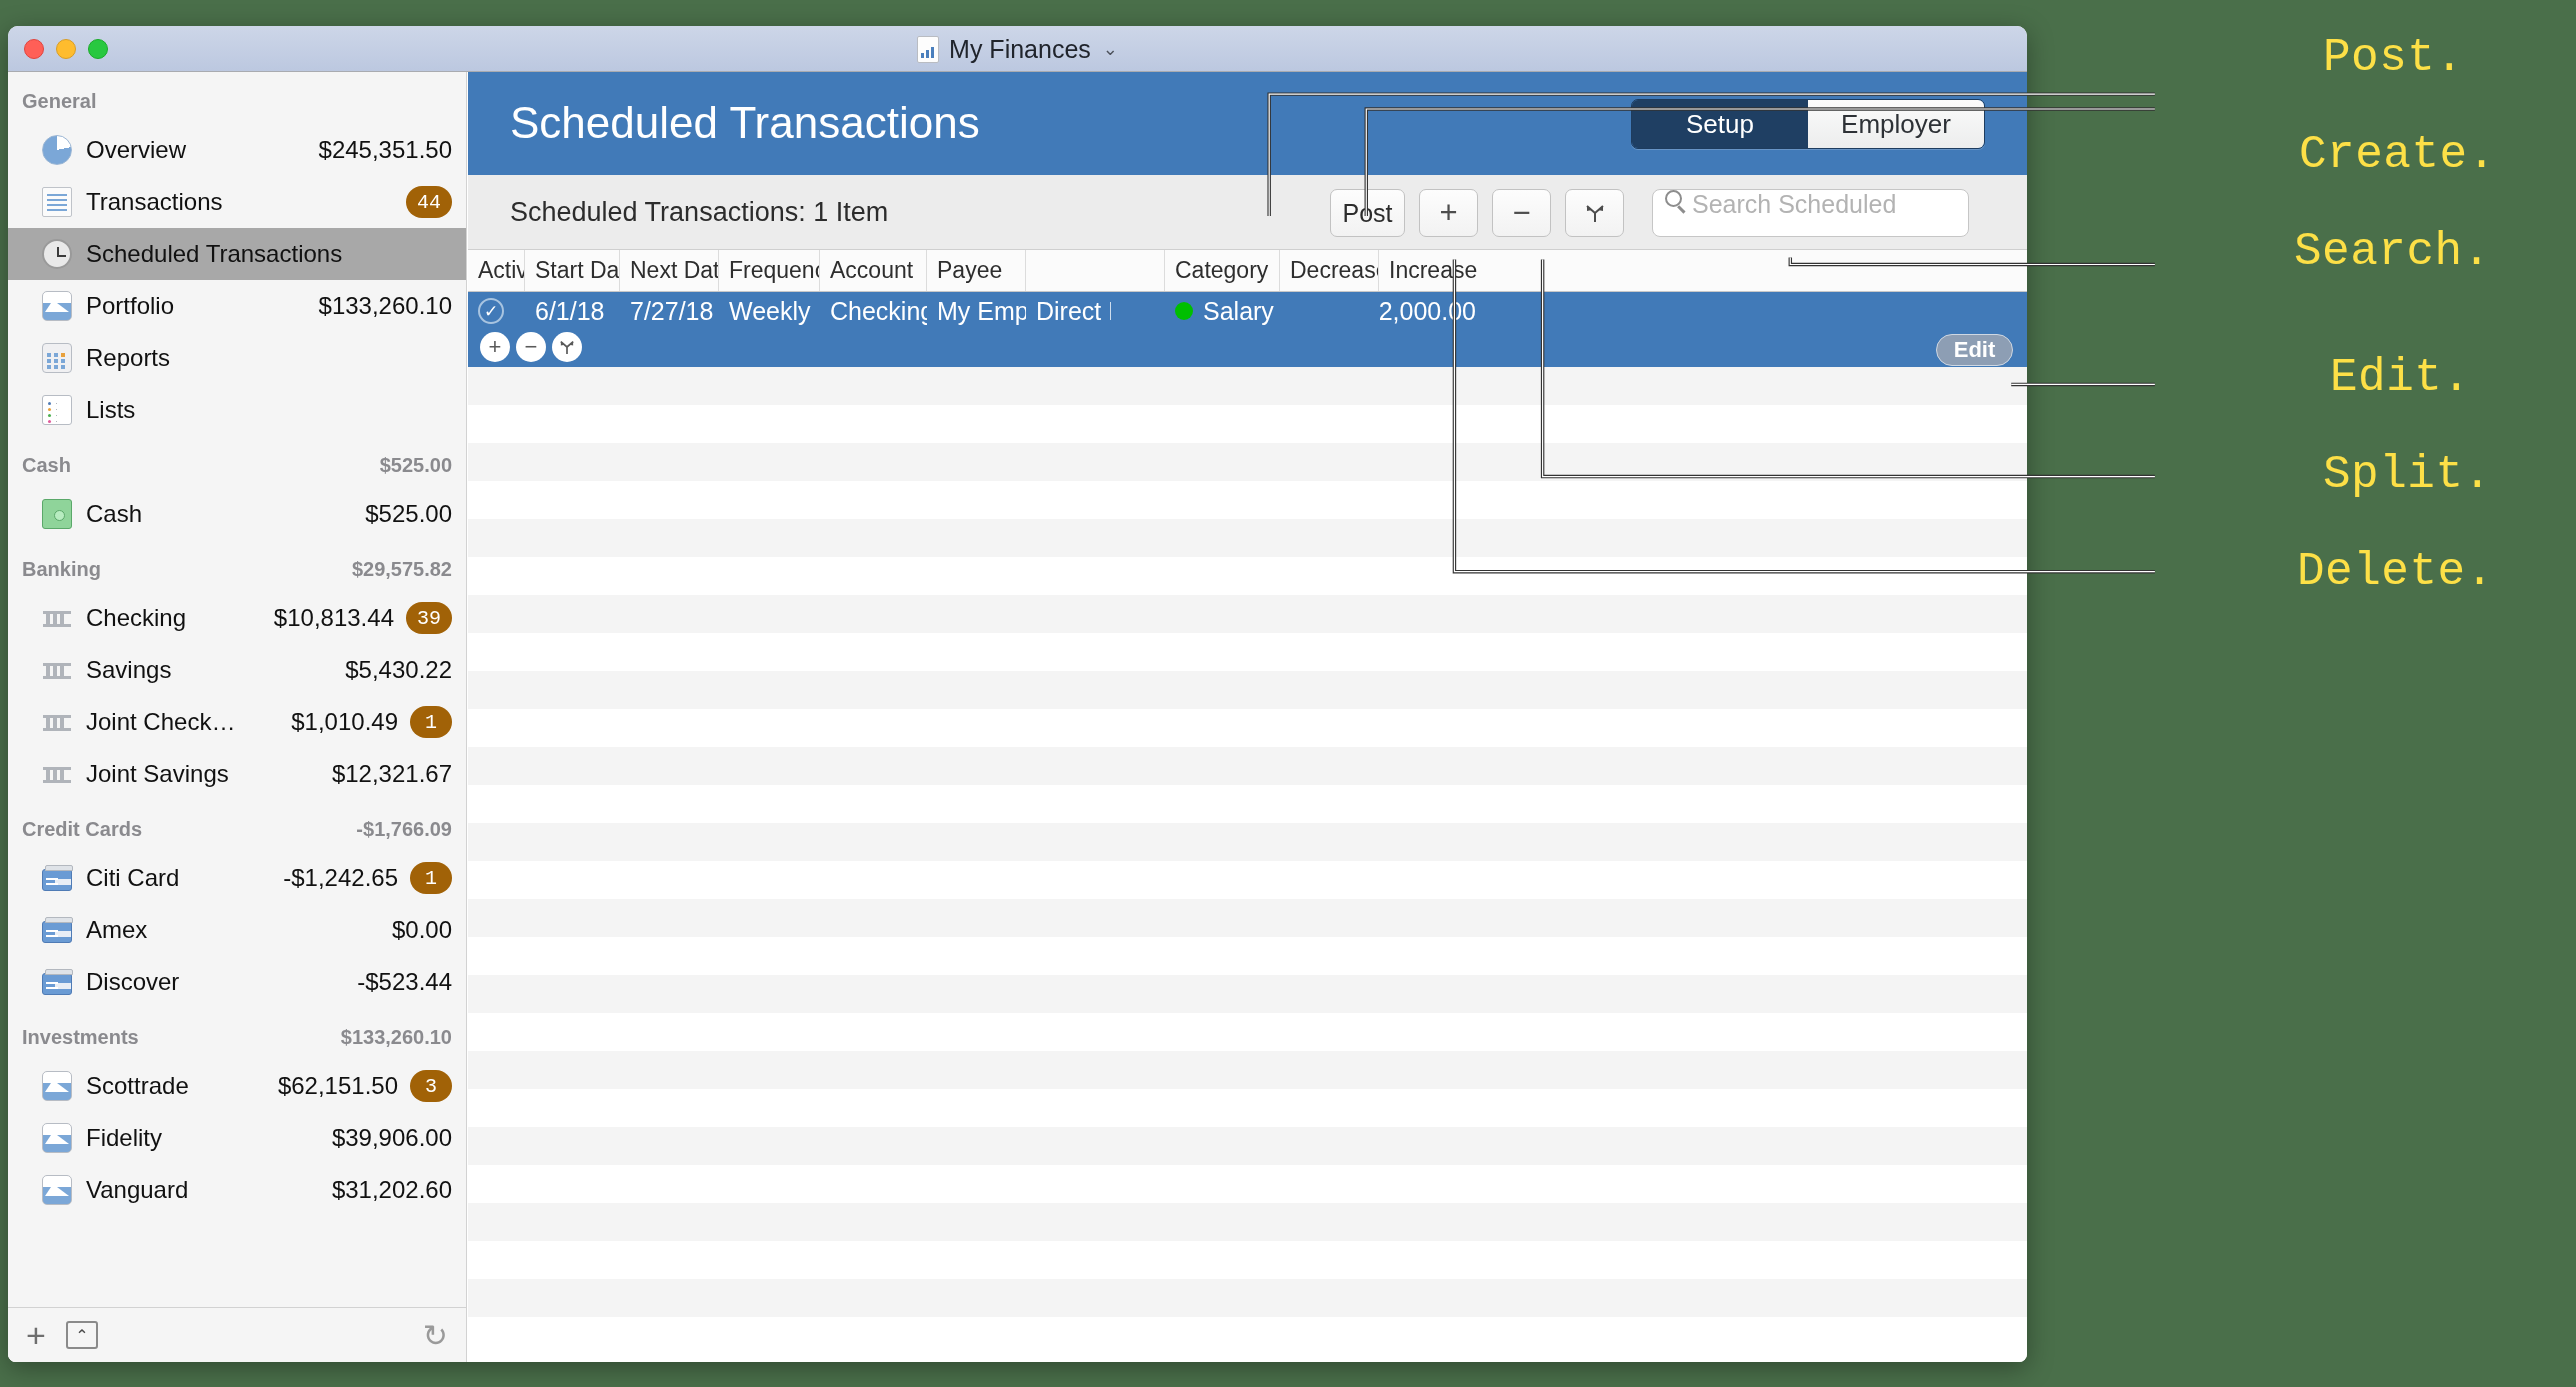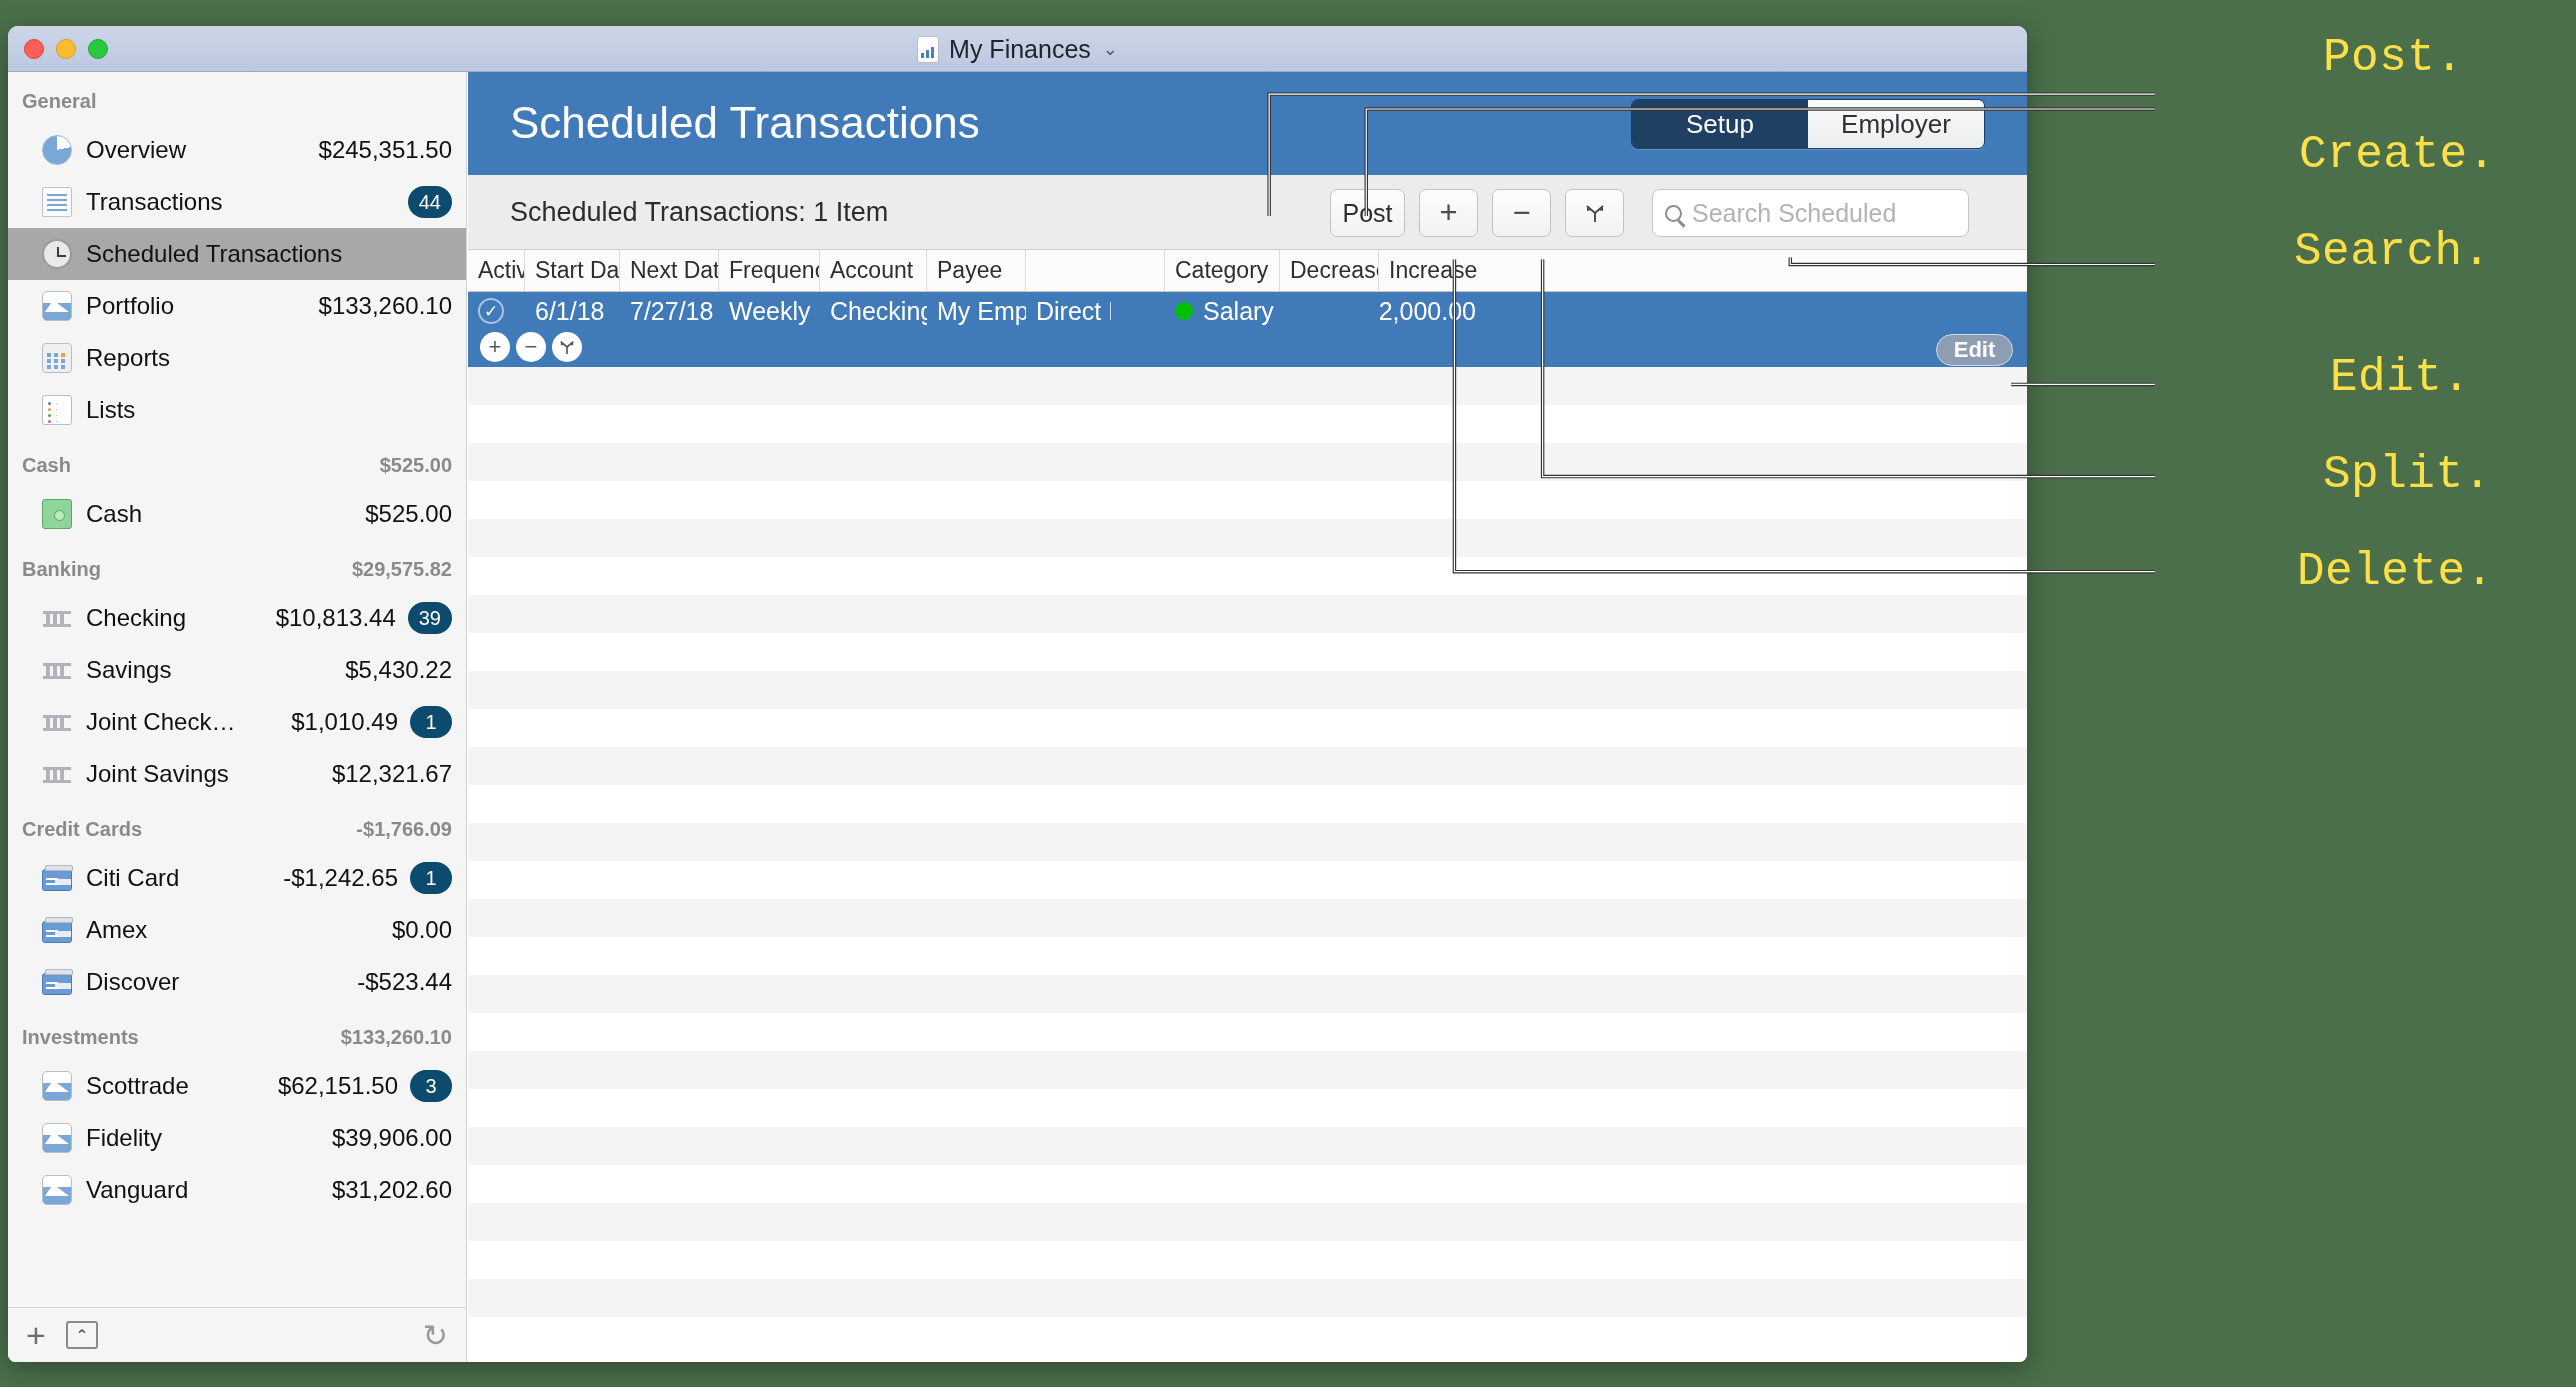--- a/index.html
+++ b/index.html
@@ -72,23 +72,24 @@
     padding: 0 14px 0 34px; font-size: 24px; color:#111;
   }
   .sb-item.selected { background:#a8a8a8; }
   .sb-ico {
     width: 30px; height: 30px; margin-right: 14px; flex:0 0 auto; position:relative;
   }
   .sb-label { flex:1 1 auto; white-space:nowrap; overflow:hidden; text-overflow:ellipsis; }
   .sb-amt   { flex:0 0 auto; margin-left:10px; }
   .sb-badge {
     flex:0 0 auto; margin-left:12px; min-width:42px; height:32px;
-    background:#0c4a6e; color:#fff; border-radius:16px;
+    background:#a16207; color:#fff; border-radius:16px;
     font-size:20px; display:flex; align-items:center; justify-content:center;
     padding:0 11px;
+    font-family:Liberation Mono, monospace;
   }
 
   
   .ic-pie{ border-radius:50%; background:
       conic-gradient(#ffffff 0 78deg, #7ba7d7 78deg 360deg);
       border:1px solid #9bb6d4; }
   .ic-receipt{ background:#fbfbfb; border:1px solid #bfc3c9; border-radius:2px; }
   .ic-receipt::after{content:"";position:absolute;left:4px;top:6px;width:20px;height:2px;
     background:#7ba7d7; box-shadow:0 5px 0 #7ba7d7,0 10px 0 #7ba7d7,0 15px 0 #7ba7d7;}
   .ic-clock{ border-radius:50%; background:#e9e9e9; border:2px solid #9a9a9a; }
@@ -167,21 +168,21 @@
     height:48px; background:linear-gradient(to bottom,#fdfdfd,#f2f2f2);
     border:1px solid #c2c2c2; border-radius:7px;
     display:flex; align-items:center; justify-content:center;
     font-size:25px; color:#2c2c2c;
   }
   .tb-btn.post { width:75px; }
   .tb-btn.ico  { width:59px; font-size:31px; color:#4d4d4d; }
   #search-box {
     margin-left:14px; width:317px; height:48px;
     background:#ffffff; border:1px solid #c6c6c6; border-radius:8px;
-    display:flex; align-items:center; padding:0 12px; gap:10px;
+    display:flex; padding:0 12px; gap:10px;
   }
   #search-box .mag {
     width:17px; height:17px; border:2.5px solid #8d8d8d; border-radius:50%; position:relative; flex:0 0 auto;
   }
   #search-box .mag::after{ content:""; position:absolute; right:-6px; bottom:-5px;
     width:9px; height:2.5px; background:#8d8d8d; transform:rotate(45deg); }
   #search-placeholder { font-size:25px; color:#b3b3b3; }
 
   
   #table { position:absolute; left:0; top:178px; right:0; bottom:0; }

